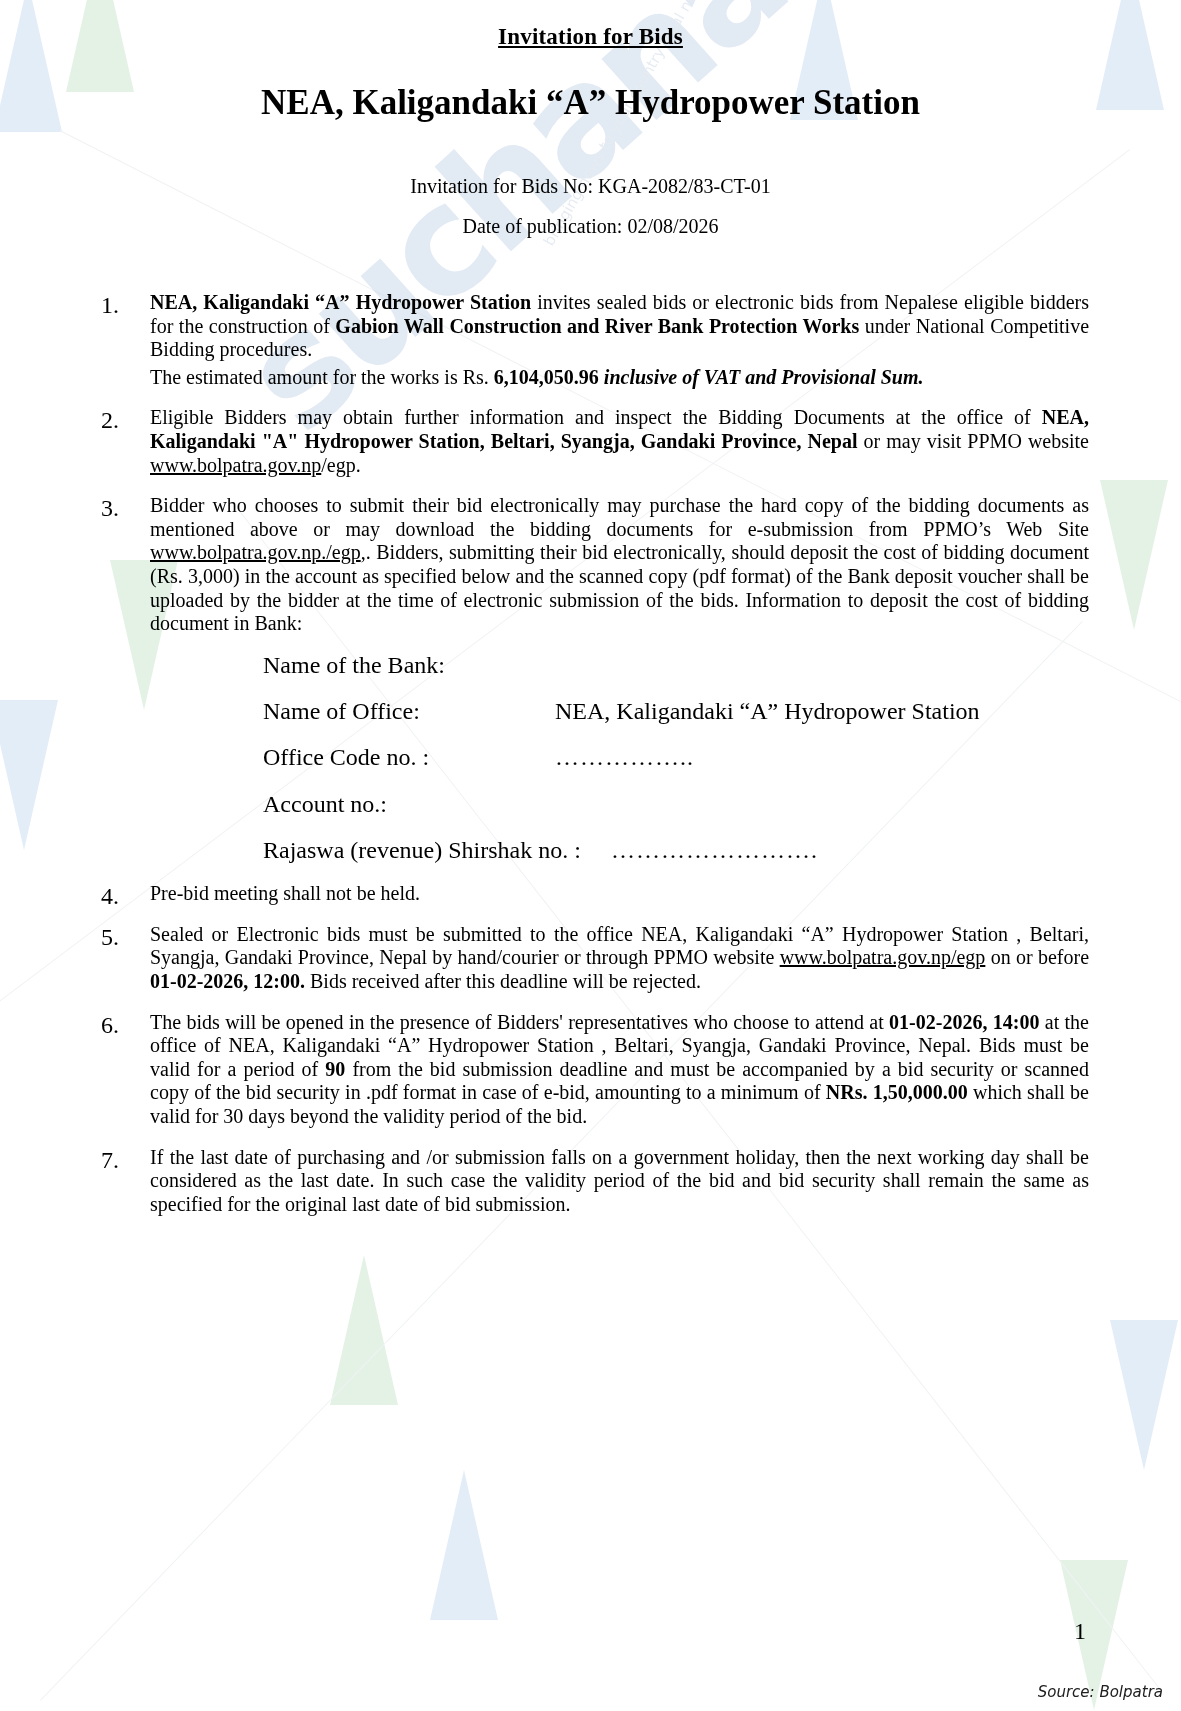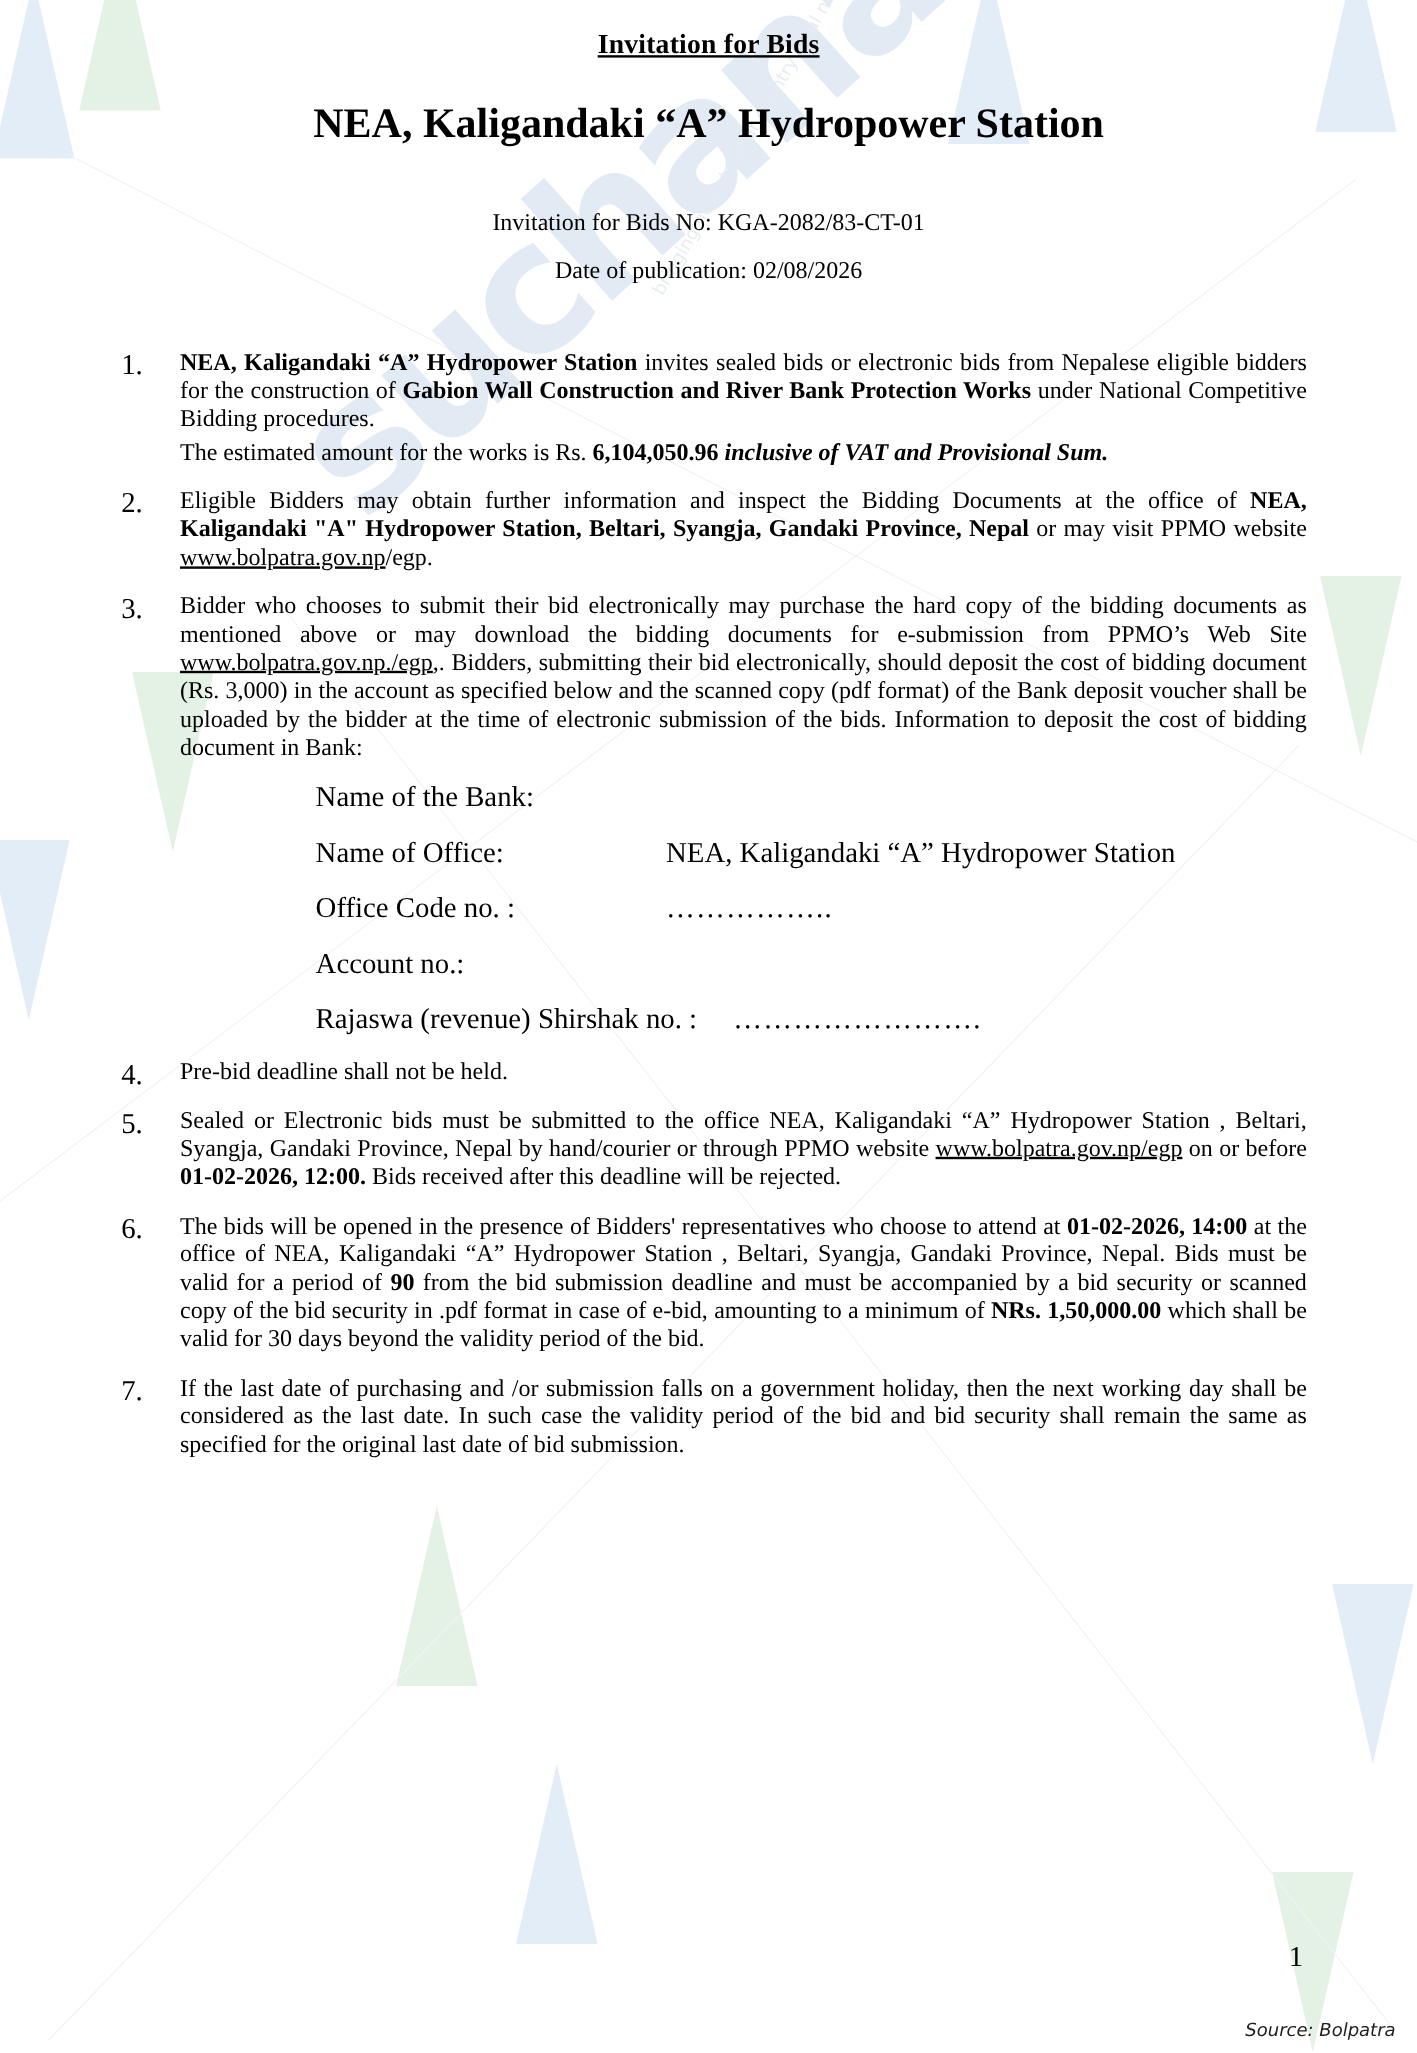--- a/index.html
+++ b/index.html
@@ -235,21 +235,21 @@
             <span class="bank-label">Account no.:</span>
           </div>
           <div class="bank-row">
             <span class="bank-label wide">Rajaswa (revenue) Shirshak no. :</span>
             <span class="bank-value dots">…………………….</span>
           </div>
         </div>
       </li>
       <li>
         <span class="num">4.</span>
-        <p class="clause-text">Pre-bid deadline shall not be held.</p>
+        <p class="clause-text">Pre-bid meeting shall not be held.</p>
       </li>
       <li>
         <span class="num">5.</span>
         <p class="clause-text">Sealed or Electronic bids must be submitted to the office NEA, Kaligandaki “A” Hydropower Station , Beltari, Syangja, Gandaki Province, Nepal by hand/courier or through PPMO website <span class="ulink">www.bolpatra.gov.np/egp</span> on or before <strong>01-02-2026, 12:00.</strong> Bids received after this deadline will be rejected.</p>
       </li>
       <li>
         <span class="num">6.</span>
         <p class="clause-text">The bids will be opened in the presence of Bidders' representatives who choose to attend at <strong>01-02-2026, 14:00</strong> at the office of NEA, Kaligandaki “A” Hydropower Station , Beltari, Syangja, Gandaki Province, Nepal. Bids must be valid for a period of <strong>90</strong> from the bid submission deadline and must be accompanied by a bid security or scanned copy of the bid security in .pdf format in case of e-bid, amounting to a minimum of <strong>NRs. 1,50,000.00</strong> which shall be valid for 30 days beyond the validity period of the bid.</p>
       </li>
       <li>

